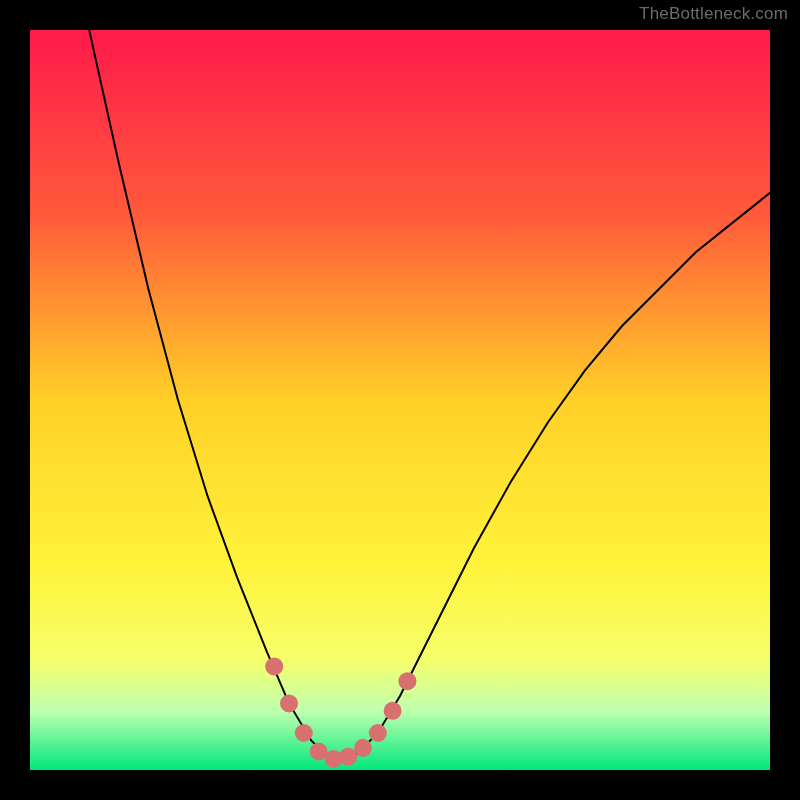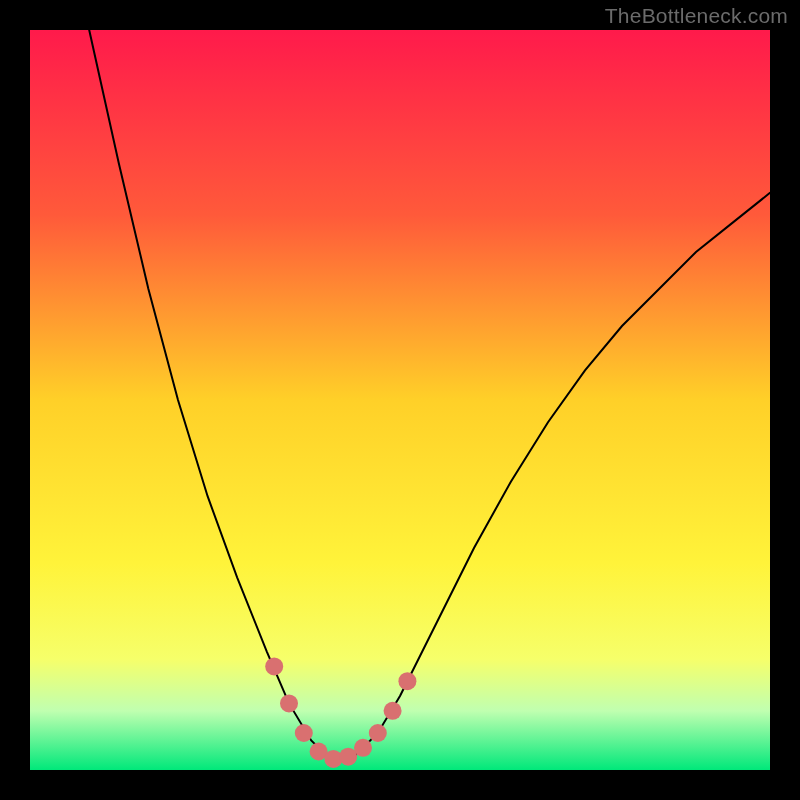--- a/index.html
+++ b/index.html
@@ -15,21 +15,21 @@
     position: relative;
     width: 800px;
     height: 800px;
     background: #000;
   }
   .watermark {
     position: absolute;
     top: 4px;
     right: 12px;
     color: #6b6b6b;
-    font-size: 21px;
+    font-size: 17px;
     font-weight: 500;
     letter-spacing: 0.2px;
     z-index: 50;
   }
   svg {
     position: absolute;
     top: 0;
     left: 0;
   }
 </style>

